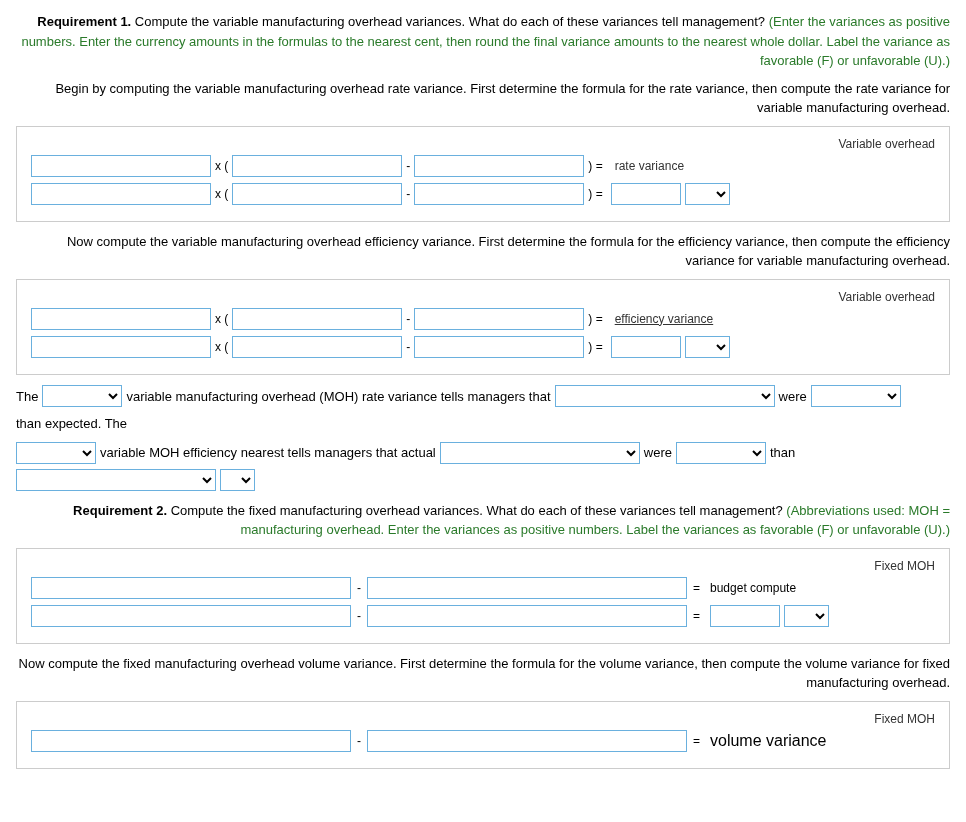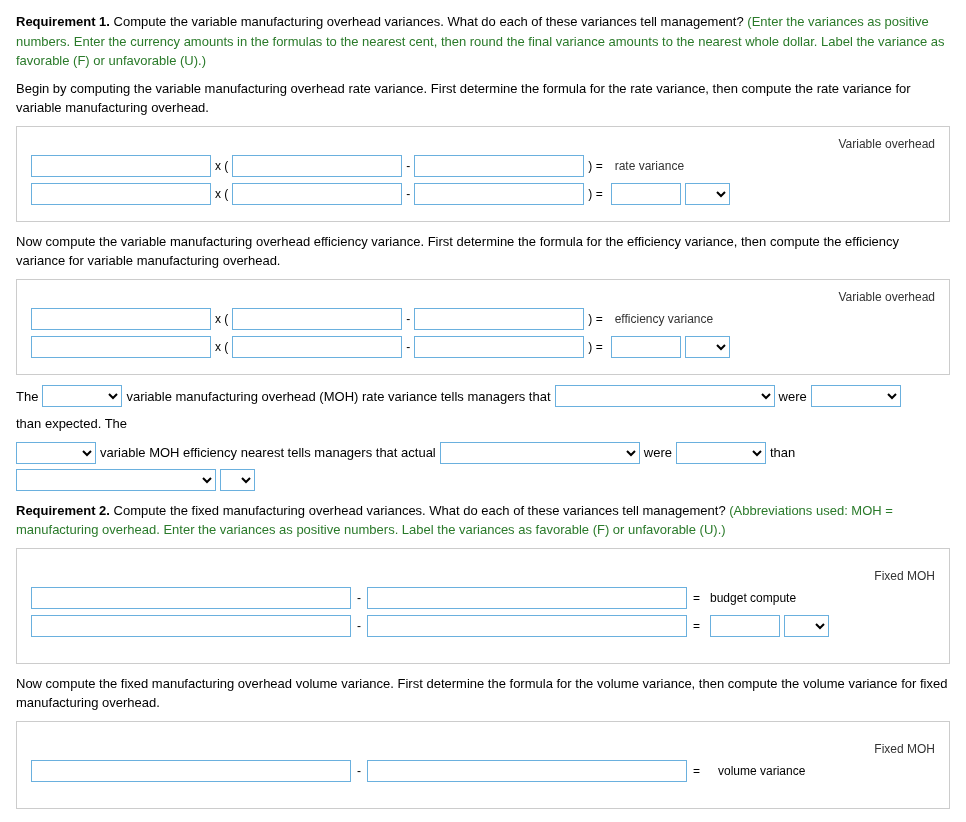--- a/index.html
+++ b/index.html
@@ -6,21 +6,21 @@
     body {
       font-family: Arial, sans-serif;
       font-size: 13px;
       color: #000;
       background: #fff;
       padding: 12px 16px;
       width: 966px;
     }
     .req-title { font-weight: bold; display: inline; }
     .green-text { color: #2a7a2a; }
-    p { margin-bottom: 8px; line-height: 1.5; }
+    p { margin-bottom: 8px; line-height: 1.5; text-align: right; }
     .section { margin-bottom: 10px; }
     .formula-area {
       border: 1px solid #ccc;
       padding: 10px 14px;
       margin-bottom: 10px;
       background: #fff;
     }
     .formula-header {
       text-align: right;
       font-size: 12px;
@@ -65,21 +65,21 @@
       align-items: center;
       flex-wrap: wrap;
       gap: 4px;
       margin-bottom: 6px;
       font-size: 13px;
       line-height: 1.8;
     }
     .inline-sentence span { white-space: nowrap; }
     .fixed-moh-area {
       border: 1px solid #ccc;
-      padding: 20px 14px;
+      padding: 10px 14px;
       margin-bottom: 10px;
       background: #fff;
     }
     .fixed-row {
       display: flex;
       align-items: center;
       margin-bottom: 6px;
     }
     .fixed-row input[type="text"] {
       border: 1px solid #6ab0de;
@@ -139,21 +139,21 @@
     <div class="formula-header">
       <span>Variable overhead</span>
     </div>
     <div class="formula-row">
       <input type="text" class="input-wide" style="">
       <span class="label-text">x (</span>
       <input type="text" class="input-medium" style="">
       <span class="label-text"> - </span>
       <input type="text" class="input-medium" style="">
       <span class="label-text"> ) =</span>
-      <span class="result-label" style="margin-left:8px;">efficiency variance</span>
+      <span class="result-label" style="margin-left:8px;text-decoration:underline;">efficiency variance</span>
     </div>
     <div class="formula-row">
       <input type="text" class="input-wide" style="">
       <span class="label-text">x (</span>
       <input type="text" class="input-medium" style="">
       <span class="label-text"> - </span>
       <input type="text" class="input-medium" style="">
       <span class="label-text"> ) =</span>
       <input type="text" class="input-small" style="margin-left: 4px;">
       <select style="margin-left:4px;width:45px;">
@@ -258,18 +258,18 @@
 
   <div class="fixed-moh-area">
     <div class="formula-header">
       <span>Fixed MOH</span>
     </div>
     <div class="fixed-row">
       <input type="text" class="input-long" style="">
       <span class="sep">-</span>
       <input type="text" class="input-long" style="">
       <span class="sep">=</span>
-      <span style="font-size:12px; margin-left:12px;">volume variance</span>
+      <span style="font-size:16px; margin-left:4px;">volume variance</span>
     </div>
 
   </div>
 
 </div>
 
 </body></html>

